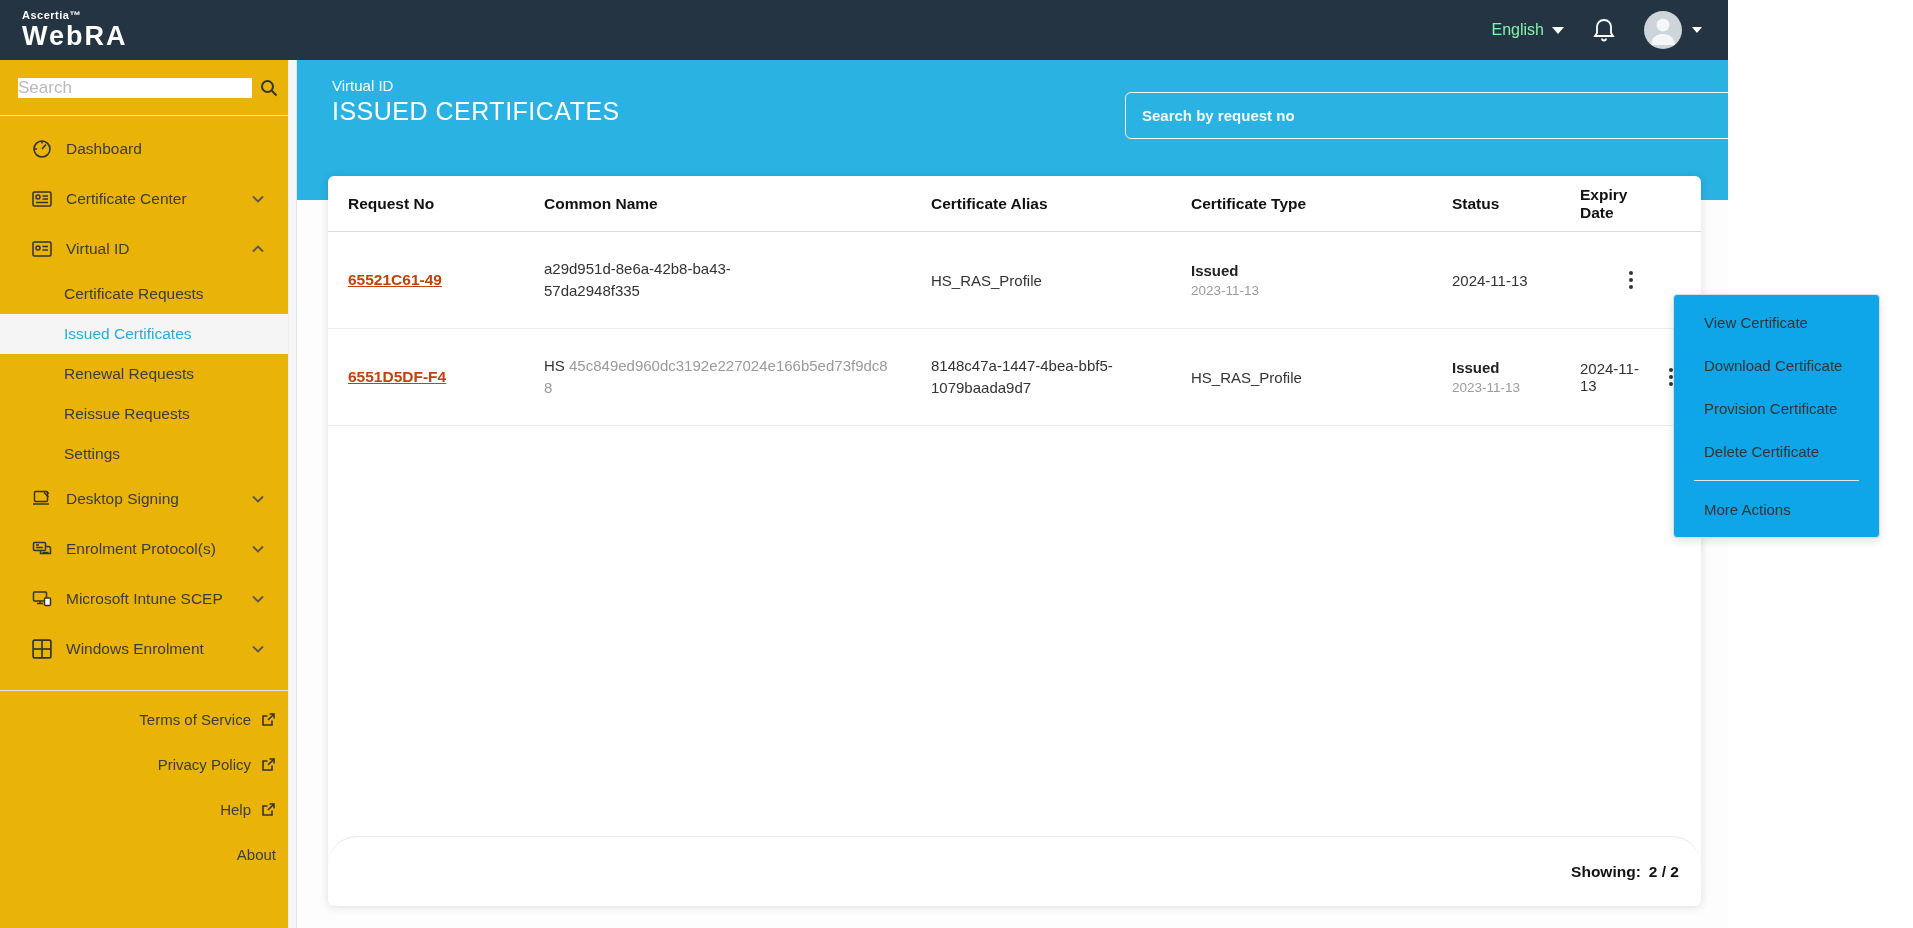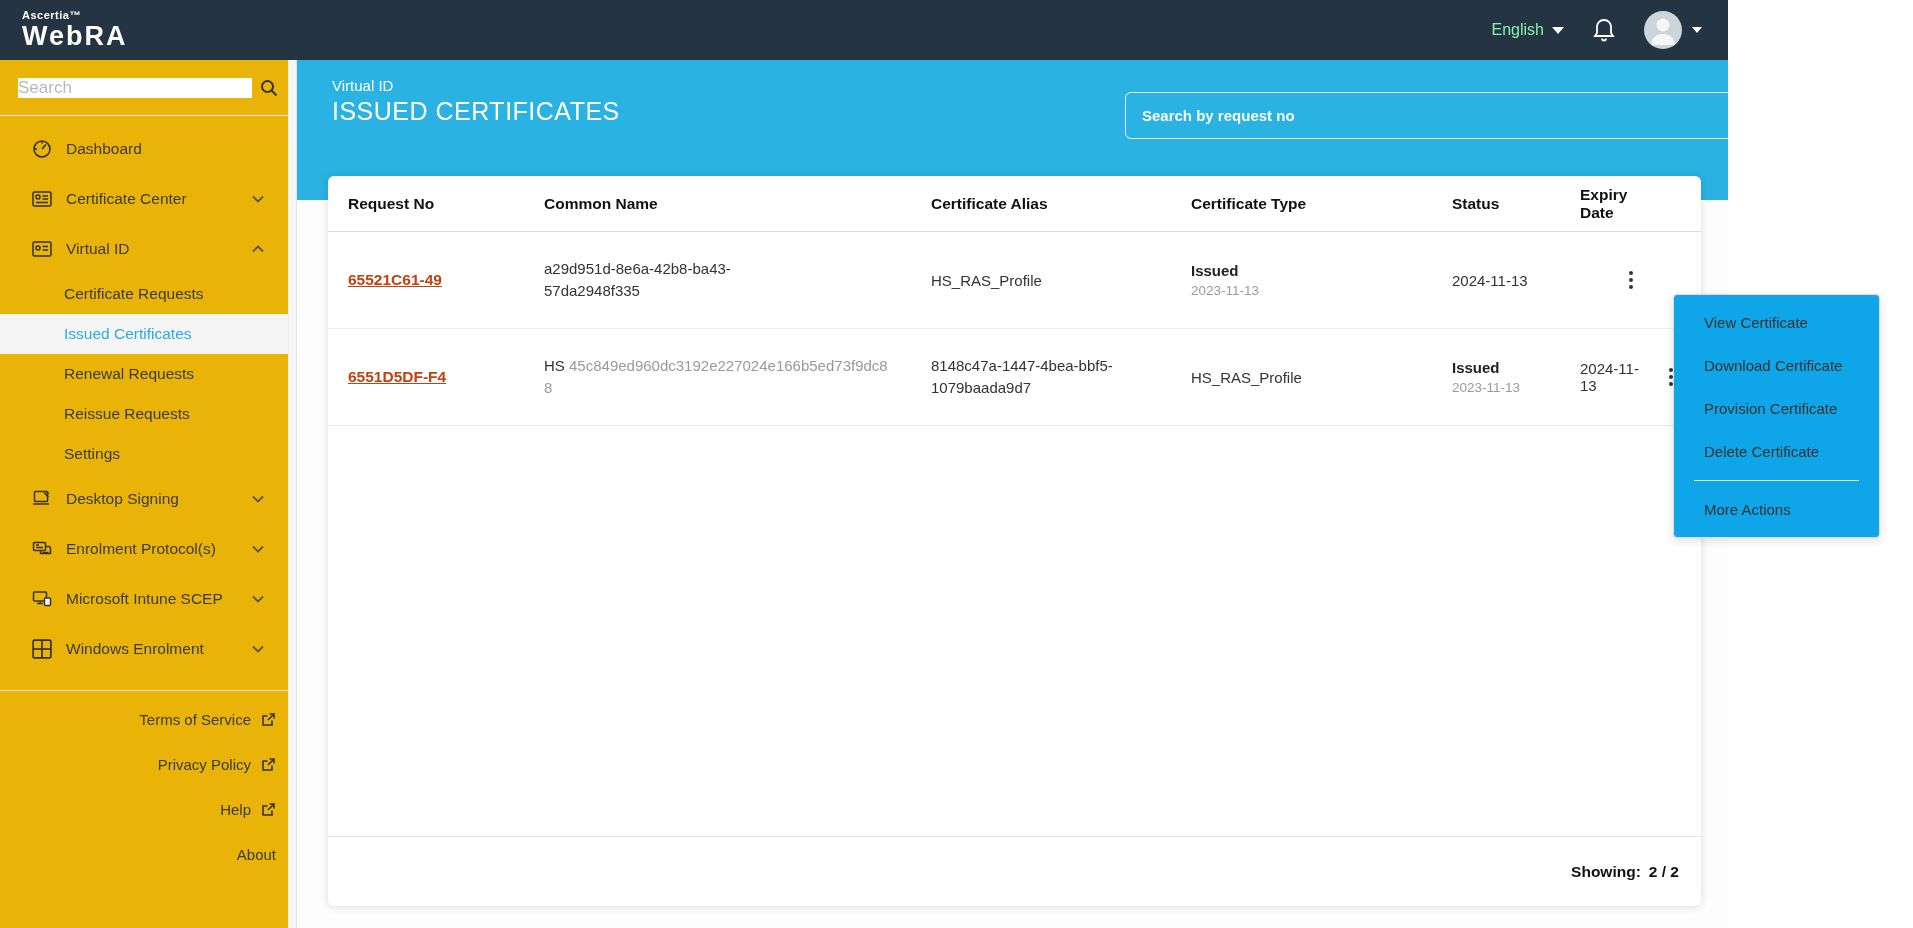--- a/index.html
+++ b/index.html
@@ -55,21 +55,21 @@
   .t-head { height:56px; border-bottom:1px solid #dcdcdc; font-weight:700; font-size:15.5px; color:#111; }
   .t-row { min-height:97px; border-bottom:1px solid #ececec; font-size:15px; padding-top:12px; padding-bottom:12px; }
   .req-link { font-weight:700; color:#c2410c; text-decoration:underline; cursor:pointer; font-size:15.5px;text-align:center; }
   .cn-cell { max-width:345px; line-height:1.45; }
   .cn-hash { color:#9a9a9a; word-break:break-all; }
   .alias-cell { max-width:200px; line-height:1.45; color:#333; }
   .status-main { font-weight:700; color:#222; }
   .status-date { color:#9a9a9a; font-size:13.5px; margin-top:4px; }
   .kebab { display:flex; flex-direction:column; align-items:center; gap:3px; cursor:pointer; justify-self:end; padding:6px 8px; }
   .kebab i { width:4px; height:4px; border-radius:50%; background:#333; }
-  .card-footer { position:absolute; left:0; right:0; bottom:0; height:70px; border-top:1px solid #e8e8e8; display:flex; align-items:center; justify-content:flex-end; padding:0 22px; font-size:15.5px; font-weight:700; color:#111; gap:8px; }
+  .card-footer { position:absolute; left:0; right:0; bottom:0; height:70px; border-top:1px solid #e8e8e8; display:flex; align-items:center; justify-content:flex-end; padding:0 22px; font-size:15.5px; font-weight:700; color:#111; gap:8px;border-radius:29px; }
 
   
   .ctx-menu { position:absolute; left:1376px; top:222px; width:207px; background:#0ea5e9; border:1px solid #ddd; border-radius:4px; box-shadow:0 3px 10px rgba(0,0,0,.12); z-index:20; padding:6px 8px;margin-top:12px; }
   .ctx-item { padding:13px 22px; font-size:15px; color:#333; cursor:pointer; }
   .ctx-sep { height:1px; background:#e7e7e7; margin:7px 12px; }
 
   svg { display:block; }
 </style>
 </head>
 <body>

